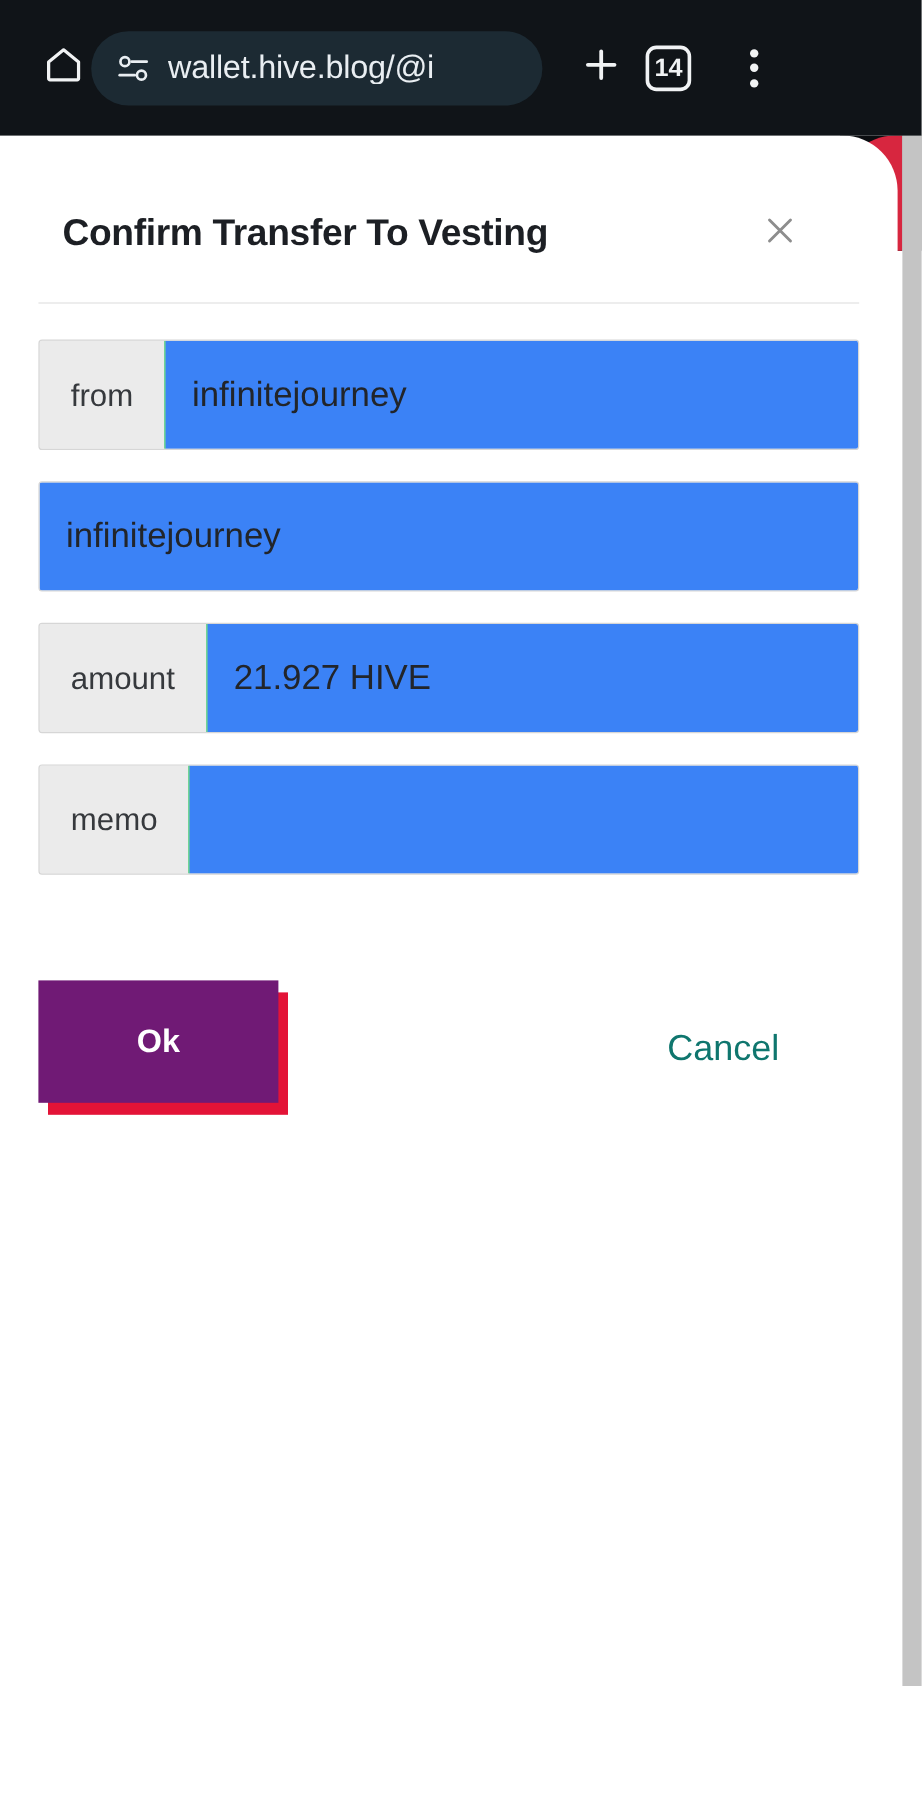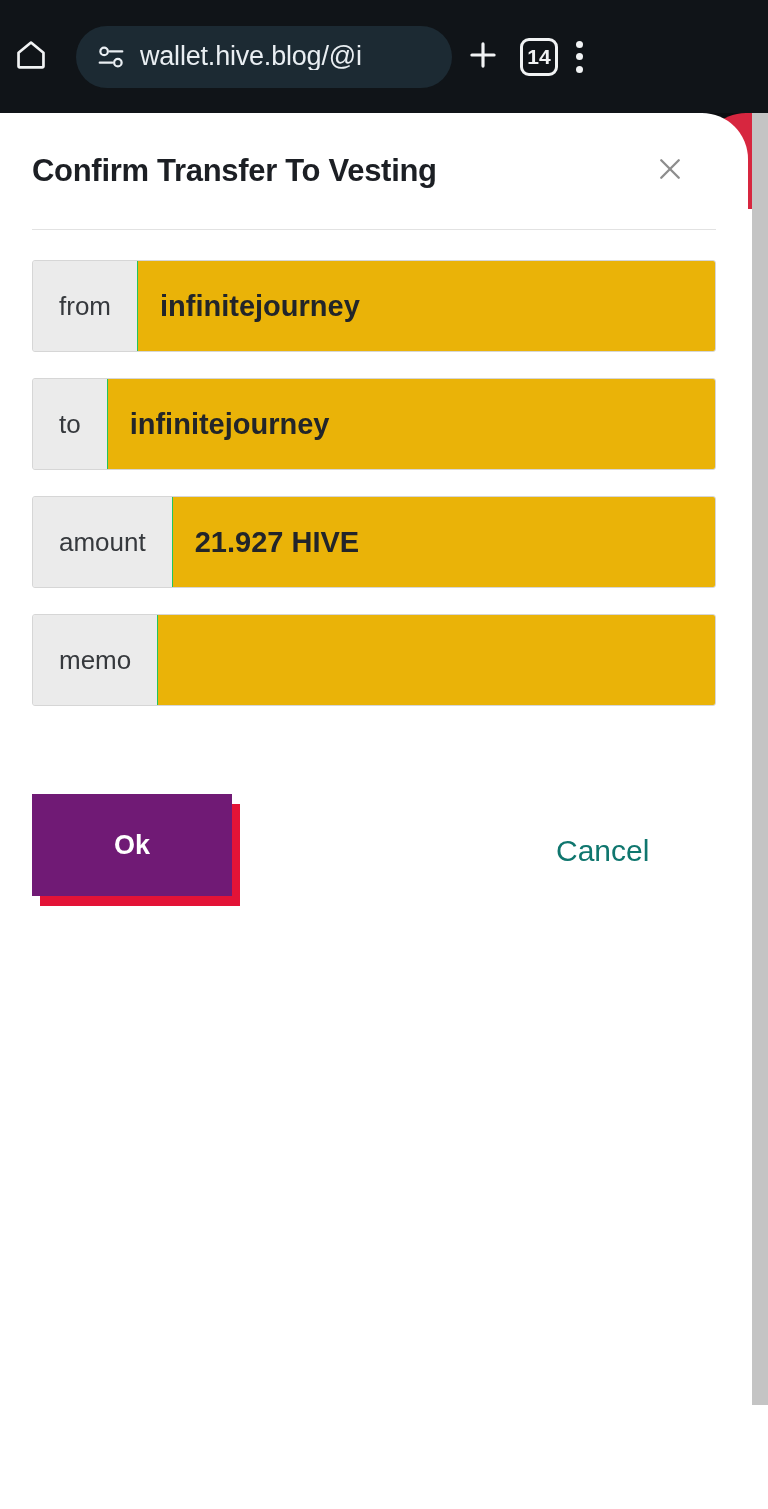--- a/index.html
+++ b/index.html
@@ -27,21 +27,21 @@
     align-items: center;
     box-sizing: border-box;
     padding: 0 14px;
     z-index: 40;
   }
   .chrome-btn {
     width: 56px;
     height: 56px;
     display: flex;
     align-items: center;
-    justify-content: flex-start;
+    justify-content: flex-end;
     flex: 0 0 auto;
   }
   .omnibox {
     flex: 1 1 auto;
     height: 62px;
     margin: 0 12px 0 6px;
     background: #1c2a33;
     border-radius: 31px;
     display: flex;
     align-items: center;
@@ -132,21 +132,22 @@
     left: 0;
     width: 748px;
     height: 1396px;
     background: #ffffff;
     border-top-right-radius: 46px;
     box-sizing: border-box;
     z-index: 10;
     overflow: hidden;
   }
   .panel-inner {
-    padding: 0 32px;
+    padding: 0 52px;
+    margin-top: 23px;
   }
   .panel-header {
     position: relative;
     height: 116px;
     display: flex;
     align-items: center;
   }
   .panel-title {
     font-size: 31px;
     font-weight: bold;
@@ -197,27 +198,26 @@
     color: #36393d;
     font-size: 26px;
     white-space: nowrap;
     box-sizing: border-box;
   }
   .field-value {
     flex: 1 1 auto;
     display: flex;
     align-items: center;
     padding: 0 22px;
-    background: #eab308;
+    background: #3b82f6;
     color: #22252a;
     font-size: 29px;
     box-sizing: border-box;
     overflow: hidden;
     white-space: nowrap;
-    font-weight: bold;
   }
 
   
   .button-row {
     display: flex;
     align-items: center;
     padding: 72px 32px 0 32px;
     position: relative;
     height: 160px;
     box-sizing: border-box;
@@ -358,21 +358,20 @@
   <div class="divider"></div>
 
   <div class="form-area">
 
     <div class="field-row">
       <div class="field-label">from</div>
       <div class="field-value">infinitejourney</div>
     </div>
 
     <div class="field-row">
-      <div class="field-label">to</div>
       <div class="field-value">infinitejourney</div>
     </div>
 
     <div class="field-row">
       <div class="field-label">amount</div>
       <div class="field-value">21.927 HIVE</div>
     </div>
 
     <div class="field-row">
       <div class="field-label">memo</div>

